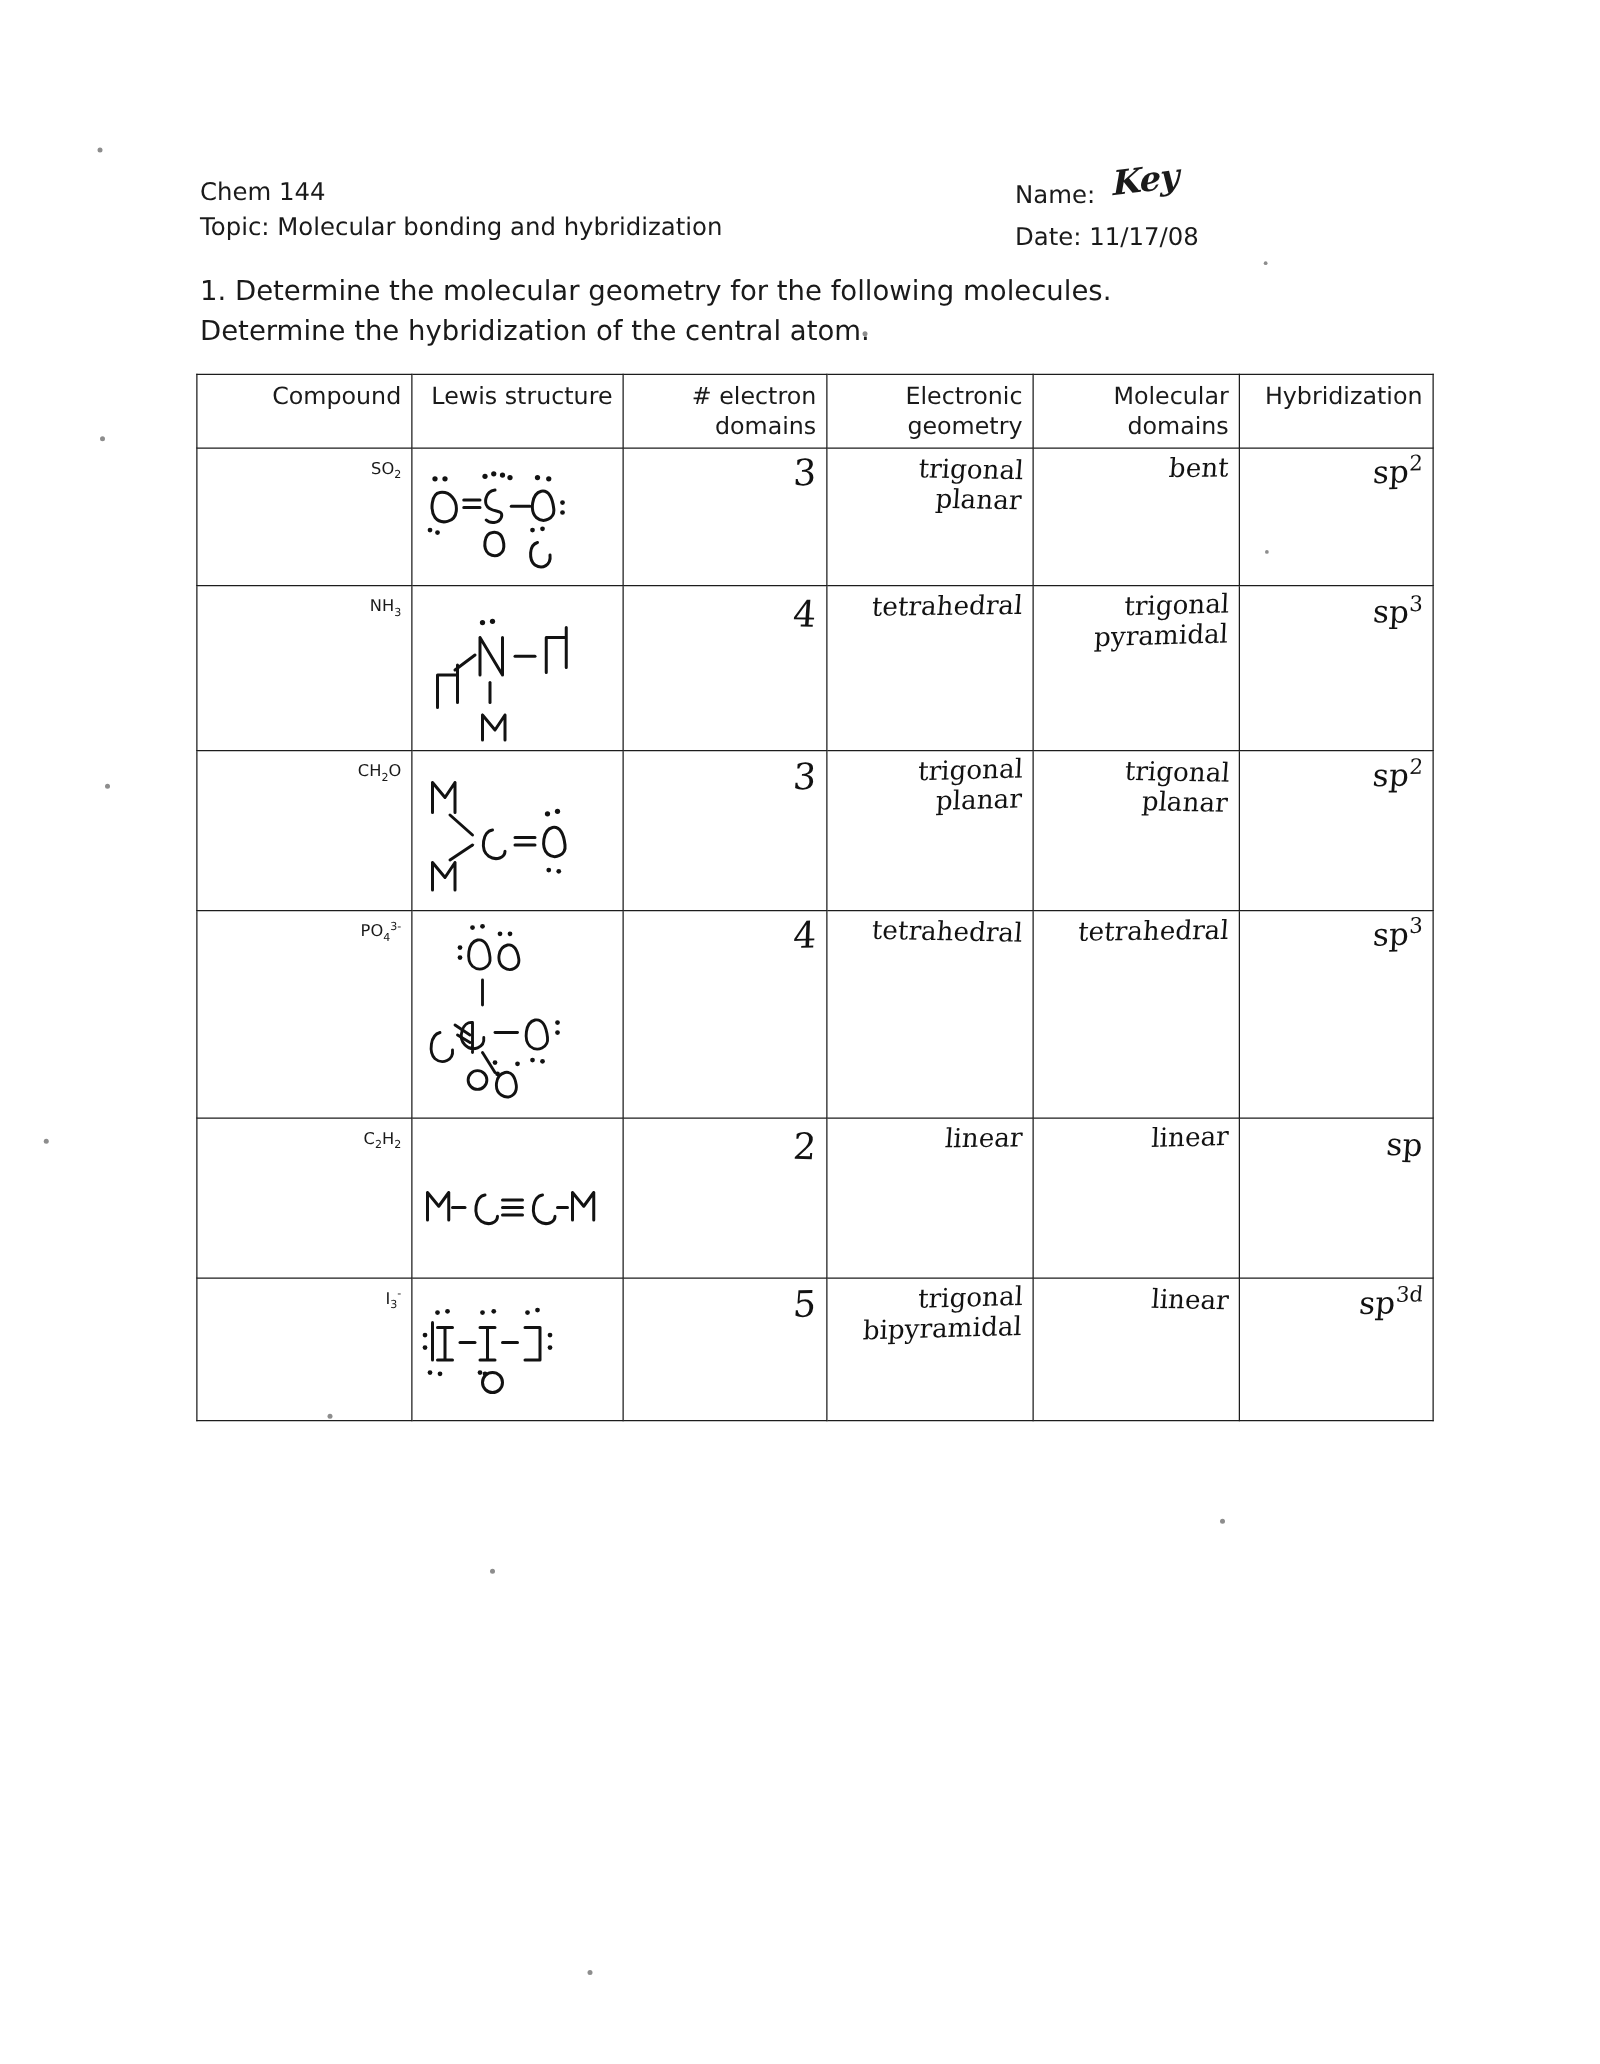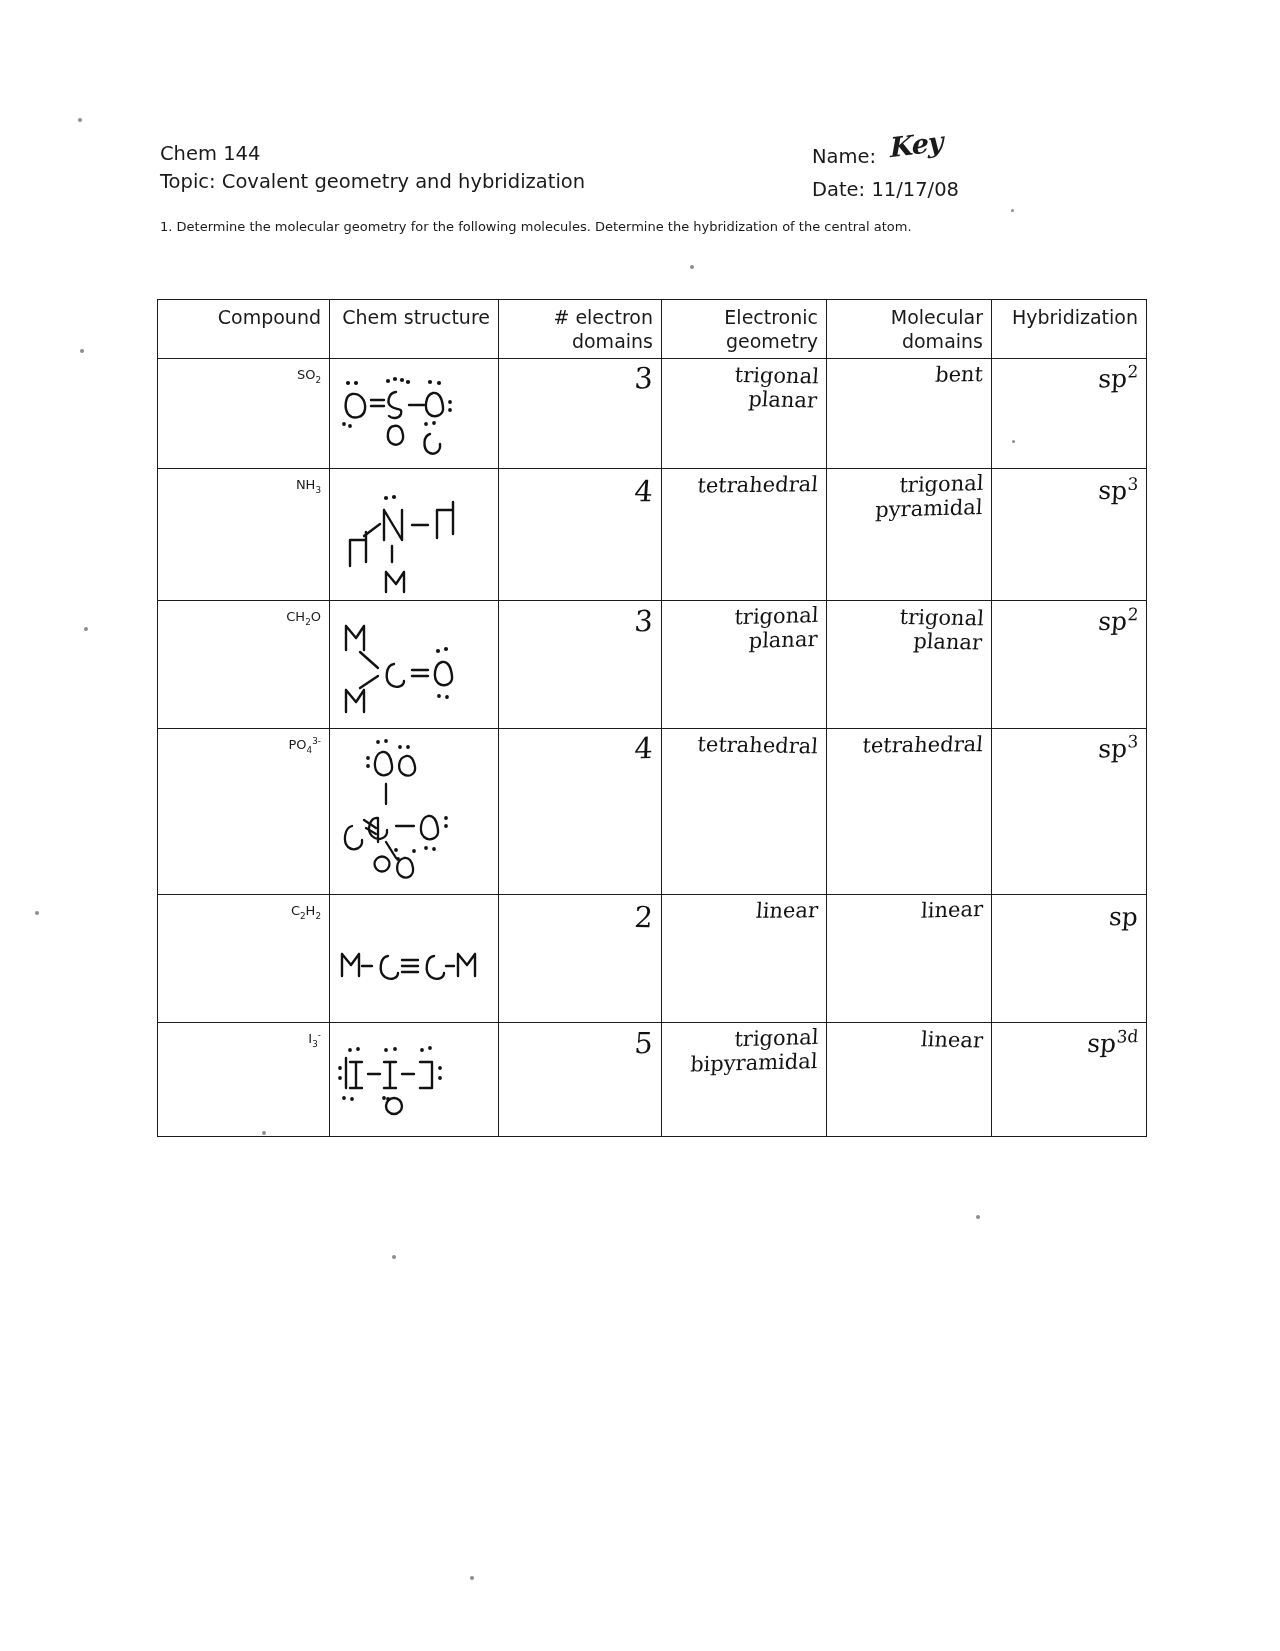--- a/index.html
+++ b/index.html
@@ -22,21 +22,21 @@
   .hdr-right{position:absolute;left:812px;top:134px;line-height:1.5;font-size:19.5px;}
   .hdr-right .row{white-space:nowrap;}
   .hand-key{
     font-family:"DejaVu Serif", serif;
     font-style:italic;font-size:27px;font-weight:600;
     display:inline-block;transform:rotate(-7deg) skewX(-6deg);
     margin-left:14px;position:relative;top:-9px;letter-spacing:-1px;
   }
 
   
-  .prompt{position:absolute;left:160px;top:218px;width:810px;font-size:13px;line-height:1.45;}
+  .prompt{position:absolute;left:160px;top:218px;width:810px;font-size:22px;line-height:1.45;}
 
   
   .tbl{position:absolute;left:157px;top:299px;width:887px;border-collapse:collapse;table-layout:fixed;}
   .tbl td,.tbl th{
     border:1.6px solid #1c1c1c;
     vertical-align:top;
     padding:5px 8px 4px 8px;
     font-weight:normal;text-align:right;
   }
   .tbl th{font-size:19px;line-height:1.28;height:46px;}
@@ -84,40 +84,40 @@
   <div class="speck" style="left:262px;top:1131px;width:4px;height:4px;"></div>
   <div class="speck" style="left:392px;top:1255px;width:4px;height:4px;"></div>
   <div class="speck" style="left:976px;top:1215px;width:4px;height:4px;"></div>
   <div class="speck" style="left:690px;top:265px;width:4px;height:4px;"></div>
   <div class="speck" style="left:1012px;top:440px;width:3px;height:3px;"></div>
   <div class="speck" style="left:470px;top:1576px;width:4px;height:4px;"></div>
   <div class="speck" style="left:1011px;top:209px;width:3px;height:3px;"></div>
 
   <div class="hdr-left">
     <div>Chem 144</div>
-    <div>Topic: Covalent geometry and hybridization</div>
+    <div>Topic: Molecular bonding and hybridization</div>
   </div>
 
   <div class="hdr-right">
     <div class="row">
       <span>Name:</span><span class="hand-key">Key</span>
     </div>
     <div class="row">
       <span>Date:</span>
       <span>11/17/08</span>
     </div>
   </div>
 
   <div class="prompt">1. Determine the molecular geometry for the following molecules. Determine the hybridization of the central atom.</div>
 
   <table class="tbl">
     <thead>
       <tr>
         <th class="c1">Compound</th>
-        <th class="c2">Chem structure</th>
+        <th class="c2">Lewis structure</th>
         <th class="c3"># electron domains</th>
         <th class="c4">Electronic geometry</th>
         <th class="c5">Molecular domains</th>
         <th class="c6">Hybridization</th>
       </tr>
     </thead>
     <tbody>
 
       <tr class="r1">
         <td>

